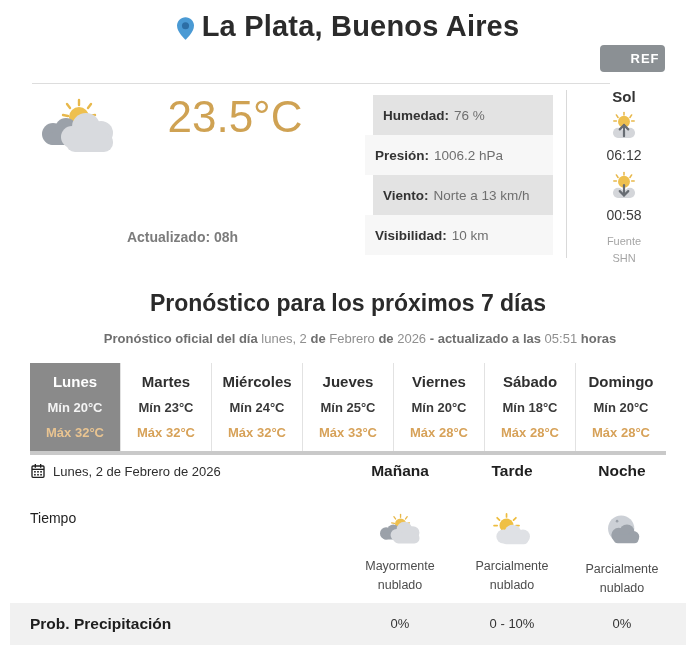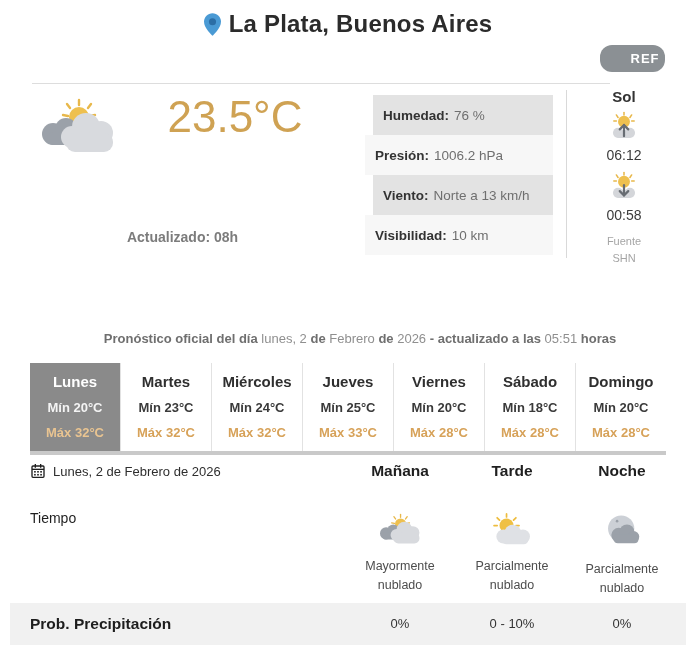--- a/index.html
+++ b/index.html
@@ -4,25 +4,25 @@
 <style>
   * { margin:0; padding:0; box-sizing:border-box; }
   body { background:#fff; }
   .page {
     position:relative; width:696px; height:654px; background:#ffffff;
     font-family:"Liberation Sans", sans-serif; color:#2d2d2d; overflow:hidden;
   }
   
   .header { position:absolute; top:10px; left:0; width:100%; text-align:center; }
   .header .pin { display:inline-block; vertical-align:-4px; margin-right:8px; }
-  .header .loc { font-size:24px; font-weight:bold; color:#2b2b2b; letter-spacing:.2px; }
+  .header .loc { font-size:29px; font-weight:bold; color:#2b2b2b; letter-spacing:.2px; }
 
   .ref-btn {
     position:absolute; top:45px; right:31px; width:65px; height:27px;
-    background:#8b9094; color:#fff; border:none; border-radius:12px;
+    background:#8b9094; color:#fff; border:none; border-radius:4px;
     font-family:"Liberation Sans", sans-serif; font-size:13px; font-weight:bold; letter-spacing:1px;
     display:flex; align-items:center; justify-content:center; cursor:pointer;padding-left:25px;
   }
   .top-divider { position:absolute; top:83px; left:32px; width:578px; height:1px; background:#dddddd; }
 
   
   .cur-icon { position:absolute; left:33px; top:96px; }
   .cur-temp { position:absolute; left:130px; top:92px; width:210px; text-align:center;
               font-size:44px; color:#cfa253; font-weight:400; }
   .cur-cond { position:absolute; left:25px; top:200px; width:315px; text-align:center;
@@ -193,20 +193,21 @@
         </g>
       </svg>
     </div>
     <div class="sun-time">00:58</div>
     <div class="sun-src">
       <div>Fuente</div>
       <div>SHN</div>
     </div>
   </div>
 
+  <div class="fc-title">Pronóstico para los próximos 7 días</div>
   <div class="fc-sub">
     <span class="b">Pronóstico oficial del día</span><span class="r"> lunes, 2 </span><span class="b">de</span><span class="r"> Febrero </span><span class="b">de</span><span class="r"> 2026 </span><span class="b">- actualizado a las</span><span class="r"> 05:51 </span><span class="b">horas</span>
   </div>
 
   <div class="day-table">
     <div class="day-col selected">
       <div class="day-name">Lunes</div>
       <div class="day-min">Mín 20°C</div>
       <div class="day-max">Máx 32°C</div>
     </div>

